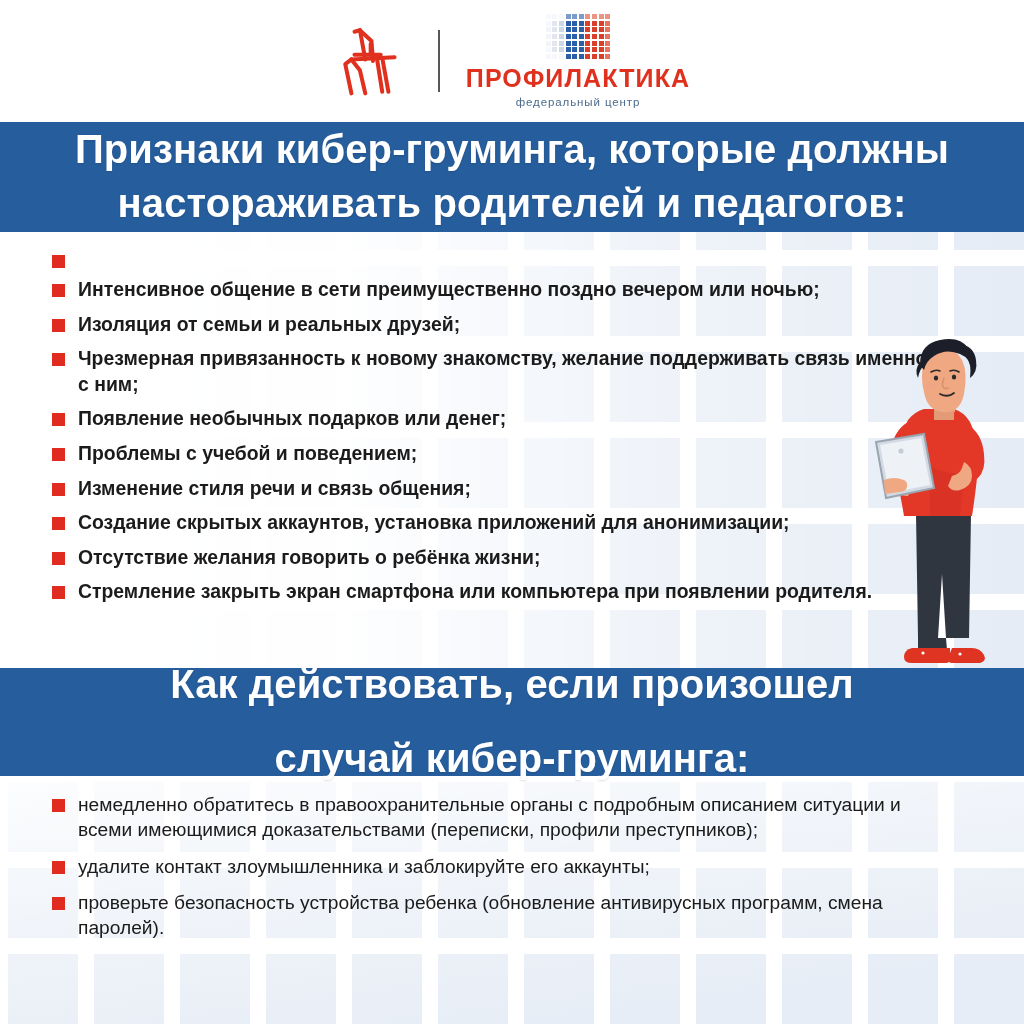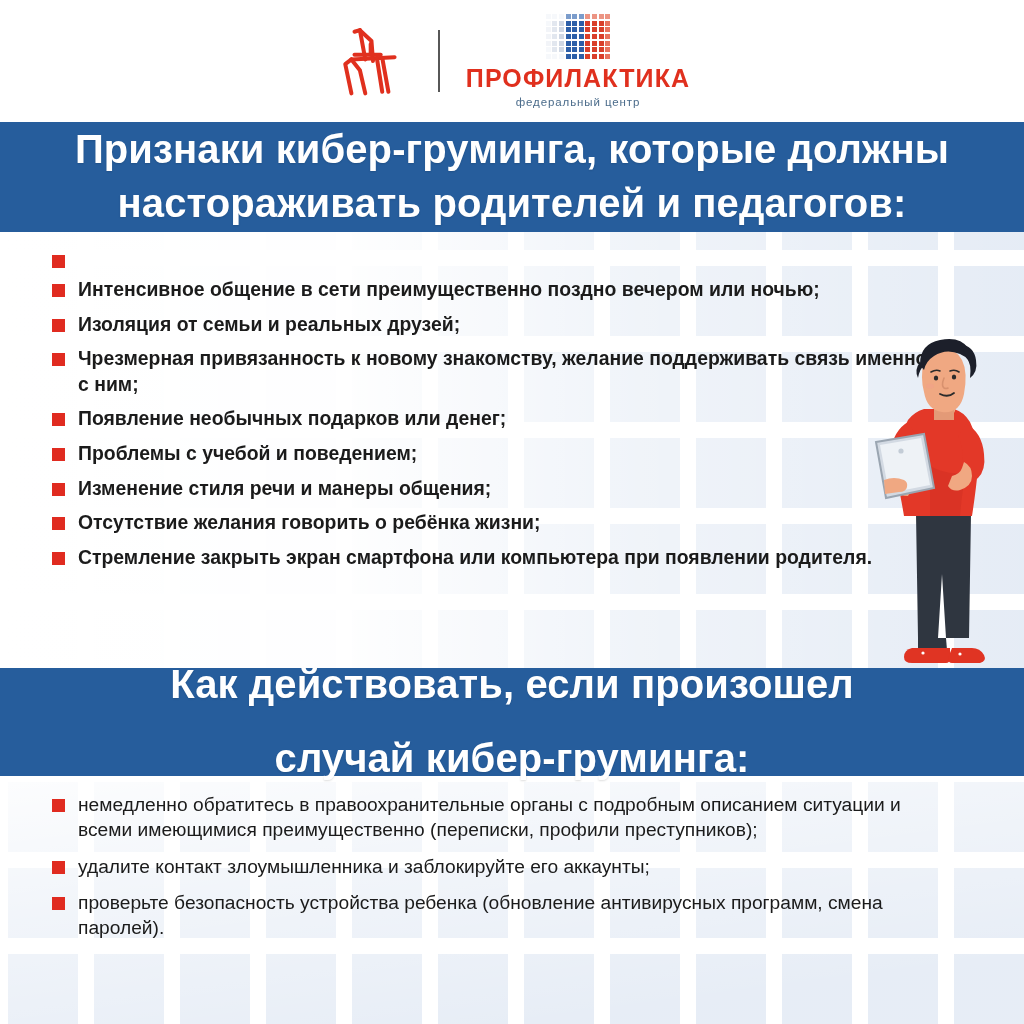--- a/index.html
+++ b/index.html
@@ -259,41 +259,45 @@
       <div class="li">
         <span class="bullet"></span>
         <div class="li-text">Появление необычных подарков или денег;</div>
       </div>
       <div class="li">
         <span class="bullet"></span>
         <div class="li-text">Проблемы с учебой и поведением;</div>
       </div>
       <div class="li">
         <span class="bullet"></span>
-        <div class="li-text">Изменение стиля речи и манеры общения;</div>
+        <div class="li-text">Изменение стиля речи и связь общения;</div>
+      </div>
+      <div class="li">
+        <span class="bullet"></span>
+        <div class="li-text">Создание скрытых аккаунтов, установка приложений для анонимизации;</div>
       </div>
       <div class="li">
         <span class="bullet"></span>
         <div class="li-text">Отсутствие желания говорить о ребёнка жизни;</div>
       </div>
       <div class="li">
         <span class="bullet"></span>
         <div class="li-text">Стремление закрыть экран смартфона или компьютера при появлении родителя.</div>
       </div>
     </div>
 
   <div class="banner" id="banner-2">
     <div class="banner-line">Как действовать, если произошел</div>
     <div class="banner-line">случай кибер-груминга:</div>
   </div>
 
   <div class="list" id="list-2">
       <div class="li">
         <span class="bullet"></span>
-        <div class="li-text">немедленно обратитесь в правоохранительные органы с подробным описанием ситуации и всеми имеющимися преимущественно (переписки, профили преступников);</div>
+        <div class="li-text">немедленно обратитесь в правоохранительные органы с подробным описанием ситуации и всеми имеющимися доказательствами (переписки, профили преступников);</div>
       </div>
       <div class="li">
         <span class="bullet"></span>
         <div class="li-text">удалите контакт злоумышленника и заблокируйте его аккаунты;</div>
       </div>
       <div class="li">
         <span class="bullet"></span>
         <div class="li-text">проверьте безопасность устройства ребенка (обновление антивирусных программ, смена паролей).</div>
       </div>
     </div>

